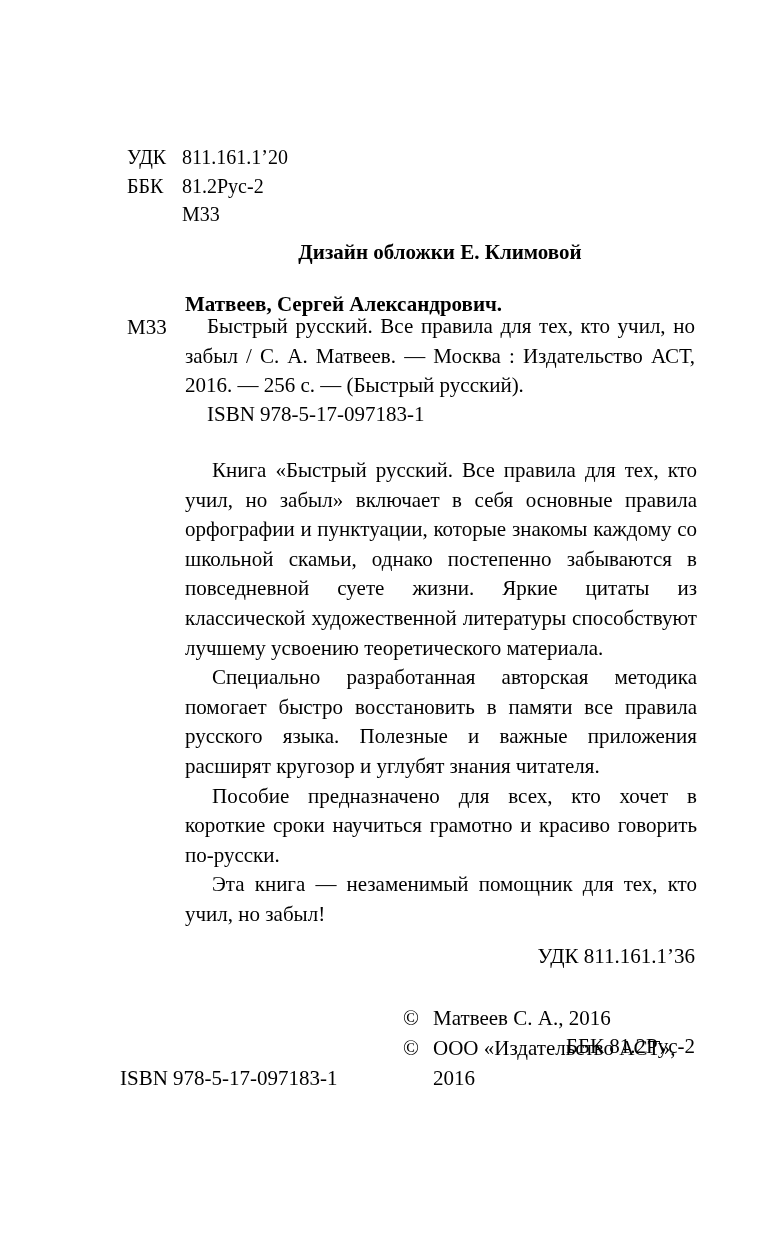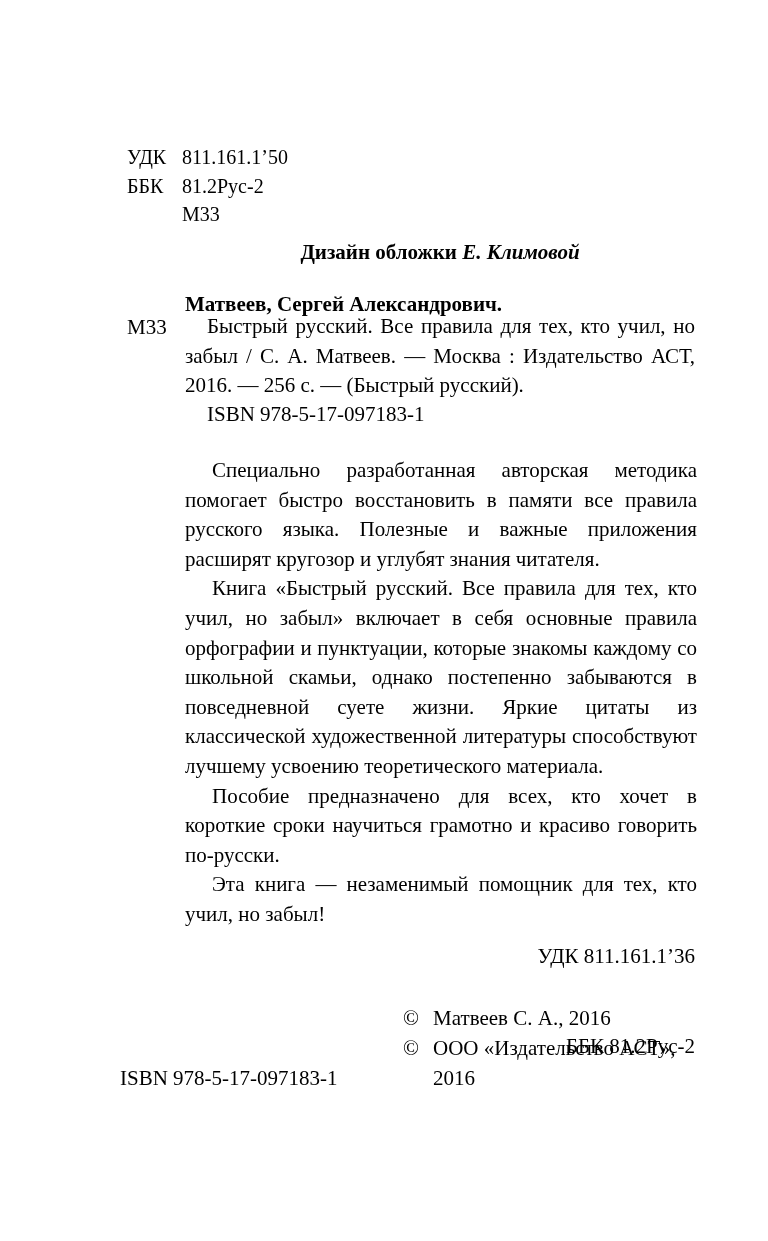--- a/index.html
+++ b/index.html
@@ -52,21 +52,20 @@
     left: 185px;
     width: 510px;
     top: 238px;
     text-align: center;
     font-size: 21px;
     font-weight: bold;
     line-height: 28px;
     white-space: pre;
   }
   .designer .name {
-    font-style: italic;
   }
 
   
   .author-line {
     position: absolute;
     left: 185px;
     top: 290px;
     font-size: 21px;
     font-weight: bold;
     line-height: 28px;
@@ -161,40 +160,40 @@
     white-space: nowrap;
   }
 </style>
 </head>
 <body>
 
 <div class="page">
 
   <div class="class-block">
     <div class="class-row">
-      <span class="class-label">УДК</span><span class="class-value">811.161.1’50</span>
+      <span class="class-label">УДК</span><span class="class-value">811.161.1’20</span>
     </div>
     <div class="class-row">
       <span class="class-label">ББК</span><span class="class-value">81.2Рус-2</span>
     </div>
     <div class="class-row">
       <span class="class-label"></span><span class="class-value">М33</span>
     </div>
   </div>
 
   <div class="designer"><span>Дизайн обложки </span><span class="name">Е. Климовой</span></div>
 
   <div class="author-line">Матвеев, Сергей Александрович.</div>
   <div class="cutter">М33</div>
   <div class="biblio">Быстрый русский. Все правила для тех, кто учил, но забыл / С. А. Матвеев. — Москва : Издательство АСТ, 2016. — 256 с. — (Быстрый русский).</div>
   <div class="isbn-inner">ISBN 978-5-17-097183-1</div>
 
   <div class="annotation">
+    <p>Книга  «Быстрый русский. Все правила для тех, кто учил, но забыл» включает в себя основные правила орфографии и пунктуации, которые знакомы каждому со школьной скамьи, однако постепенно забываются в повседневной суете жизни. Яркие цитаты из классической художественной литературы способствуют лучшему усвоению теоретического материала.</p>
     <p>Специально разработанная авторская методика помогает быстро восстановить в памяти все правила русского языка. Полезные и важные приложения расширят кругозор и углубят знания читателя.</p>
-    <p>Книга  «Быстрый русский. Все правила для тех, кто учил, но забыл» включает в себя основные правила орфографии и пунктуации, которые знакомы каждому со школьной скамьи, однако постепенно забываются в повседневной суете жизни. Яркие цитаты из классической художественной литературы способствуют лучшему усвоению теоретического материала.</p>
     <p>Пособие предназначено для всех, кто хочет в короткие сроки научиться грамотно и красиво говорить по-русски.</p>
     <p>Эта книга — незаменимый помощник для тех, кто учил, но забыл!</p>
   </div>
 
   <div class="class-footer">
     <div>УДК 811.161.1’36</div>
     <div>ББК 81.2Рус-2</div>
   </div>
 
   <div class="copyright">

